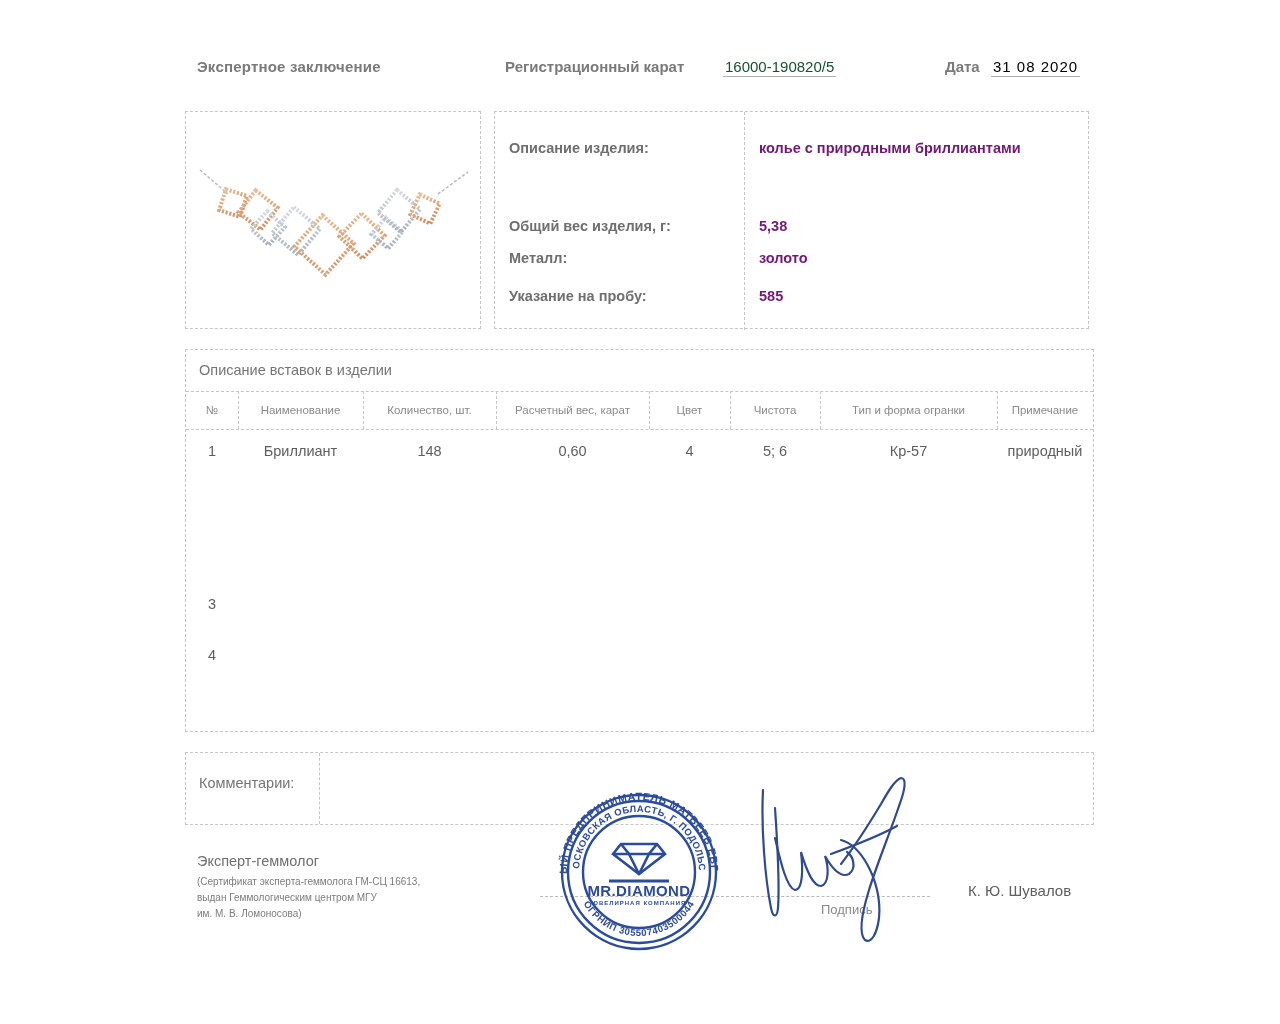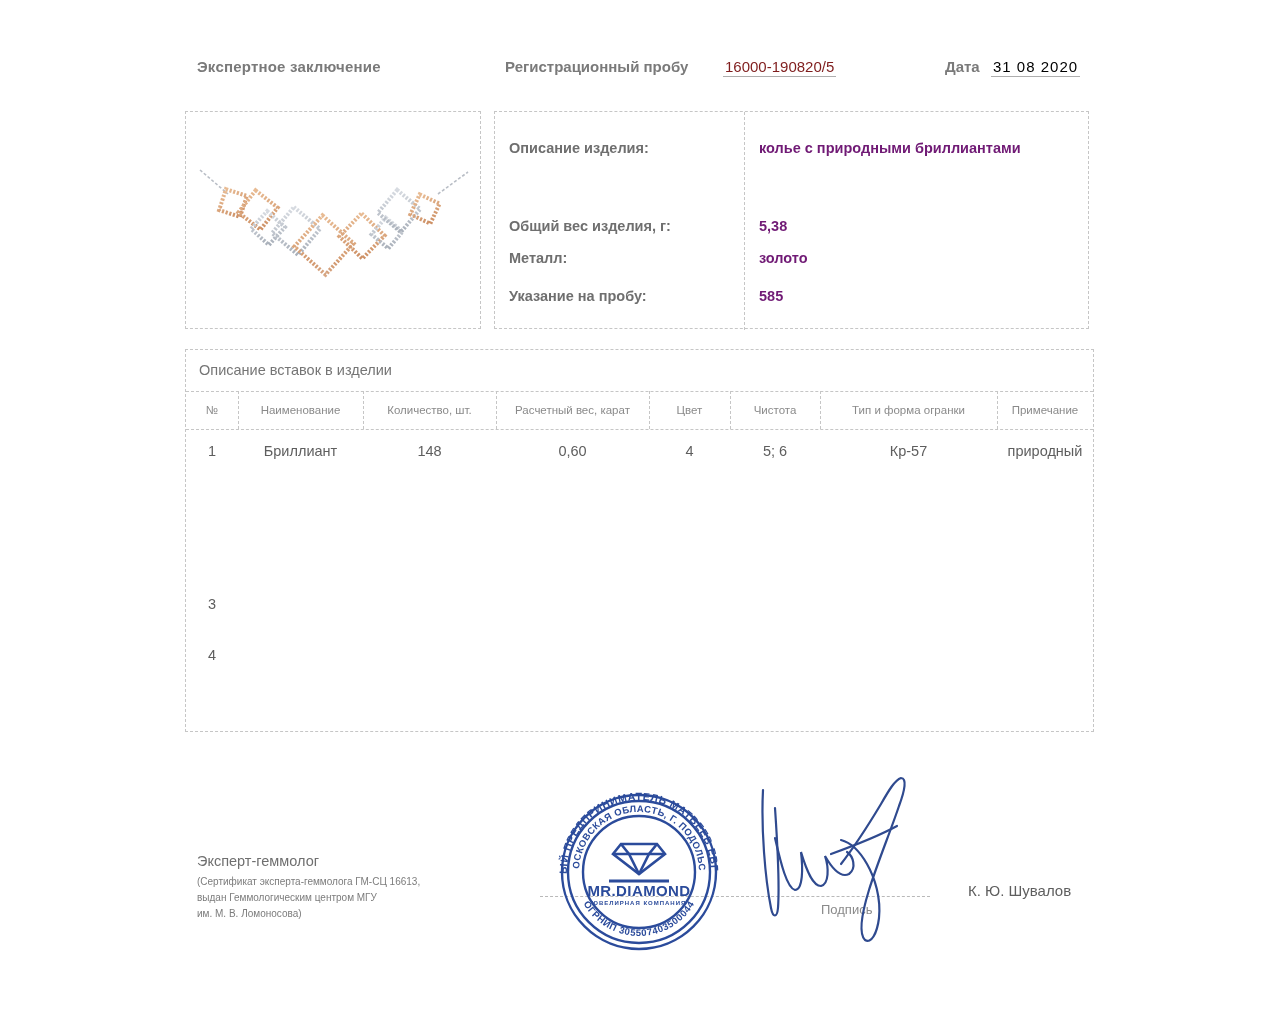--- a/index.html
+++ b/index.html
@@ -11,21 +11,21 @@
     color:#6b6b6b;
     position:relative;
     overflow:hidden;
   }
   .page { position:absolute; left:0; top:0; width:1280px; height:1024px; }
 
   
   .header { position:absolute; left:185px; top:56px; width:909px; height:28px; }
   .hdr-title { position:absolute; left:12px; top:2px; font-size:15px; font-weight:bold; color:#7a7a7a; letter-spacing:.2px;text-align:right;}
   .hdr-reg-label { position:absolute; left:320px; top:2px; font-size:15px; font-weight:bold; color:#7a7a7a;}
-  .hdr-reg-val { position:absolute; left:538px; top:2px; font-size:15px; color:#7f1d1d;
+  .hdr-reg-val { position:absolute; left:538px; top:2px; font-size:15px; color:#14532d;
                  border-bottom:1px solid #aeaeae; padding:0 2px 1px 2px; }
   .hdr-date-label { position:absolute; left:760px; top:2px; font-size:15px; font-weight:bold; color:#7a7a7a;}
   .hdr-date-val { position:absolute; left:806px; top:2px; font-size:15px; color:#000000;
                   border-bottom:1px solid #aeaeae; padding:0 2px 1px 2px; letter-spacing:1px;}
 
   
   .box { position:absolute; border:1px dashed #c6c6c6; }
   .photo-box { left:185px; top:111px; width:296px; height:218px; background:#fff; }
   .desc-box  { left:494px; top:111px; width:595px; height:218px;font-weight:bold; }
   .desc-divider { position:absolute; left:249px; top:0; width:0; height:218px; border-left:1px dashed #c6c6c6; }
@@ -67,21 +67,21 @@
   .stamp { position:absolute; left:549px; top:782px; width:180px; height:180px; }
   .sig-ink { position:absolute; left:745px; top:768px; width:220px; height:190px; }
 </style>
 </head>
 <body>
 
 <div class="page">
 
   <div class="header">
     <div class="hdr-title">Экспертное заключение</div>
-    <div class="hdr-reg-label">Регистрационный пробу</div>
+    <div class="hdr-reg-label">Регистрационный карат</div>
     <div class="hdr-reg-val">16000-190820/5</div>
     <div class="hdr-date-label">Дата</div>
     <div class="hdr-date-val">31 08 2020</div>
   </div>
 
   <div class="box photo-box">
     <svg class="necklace" viewBox="0 0 294 216">
       <defs>
         <linearGradient id="gold" x1="0" y1="0" x2="1" y2="1">
           <stop offset="0%" stop-color="#e8bb93"></stop>
@@ -177,20 +177,25 @@
 
     <div class="trow" style="top:238px; width:907px;">
       <div class="td" style="left:0px; width:52px;">3</div>
     </div>
 
     <div class="trow" style="top:289px; width:907px;">
       <div class="td" style="left:0px; width:52px;">4</div>
     </div>
   </div>
 
+  <div class="box cm-box">
+    <div class="cm-label">Комментарии:</div>
+    <div class="cm-divider"></div>
+    <div style="position:absolute;left:145px;top:22px;font-size:14.5px;color:#5e5e5e;"></div>
+  </div>
 
   <div class="foot">
     <div class="ft-title">Эксперт-геммолог</div>
     <div class="ft-sub">(Сертификат эксперта-геммолога ГМ-СЦ 16613,
 выдан Геммологическим центром МГУ
 им. М. В. Ломоносова)</div>
     <div class="sig-line"></div>
     <div class="sig-label">Подпись</div>
     <div class="sig-name">К. Ю. Шувалов</div>
   </div>

